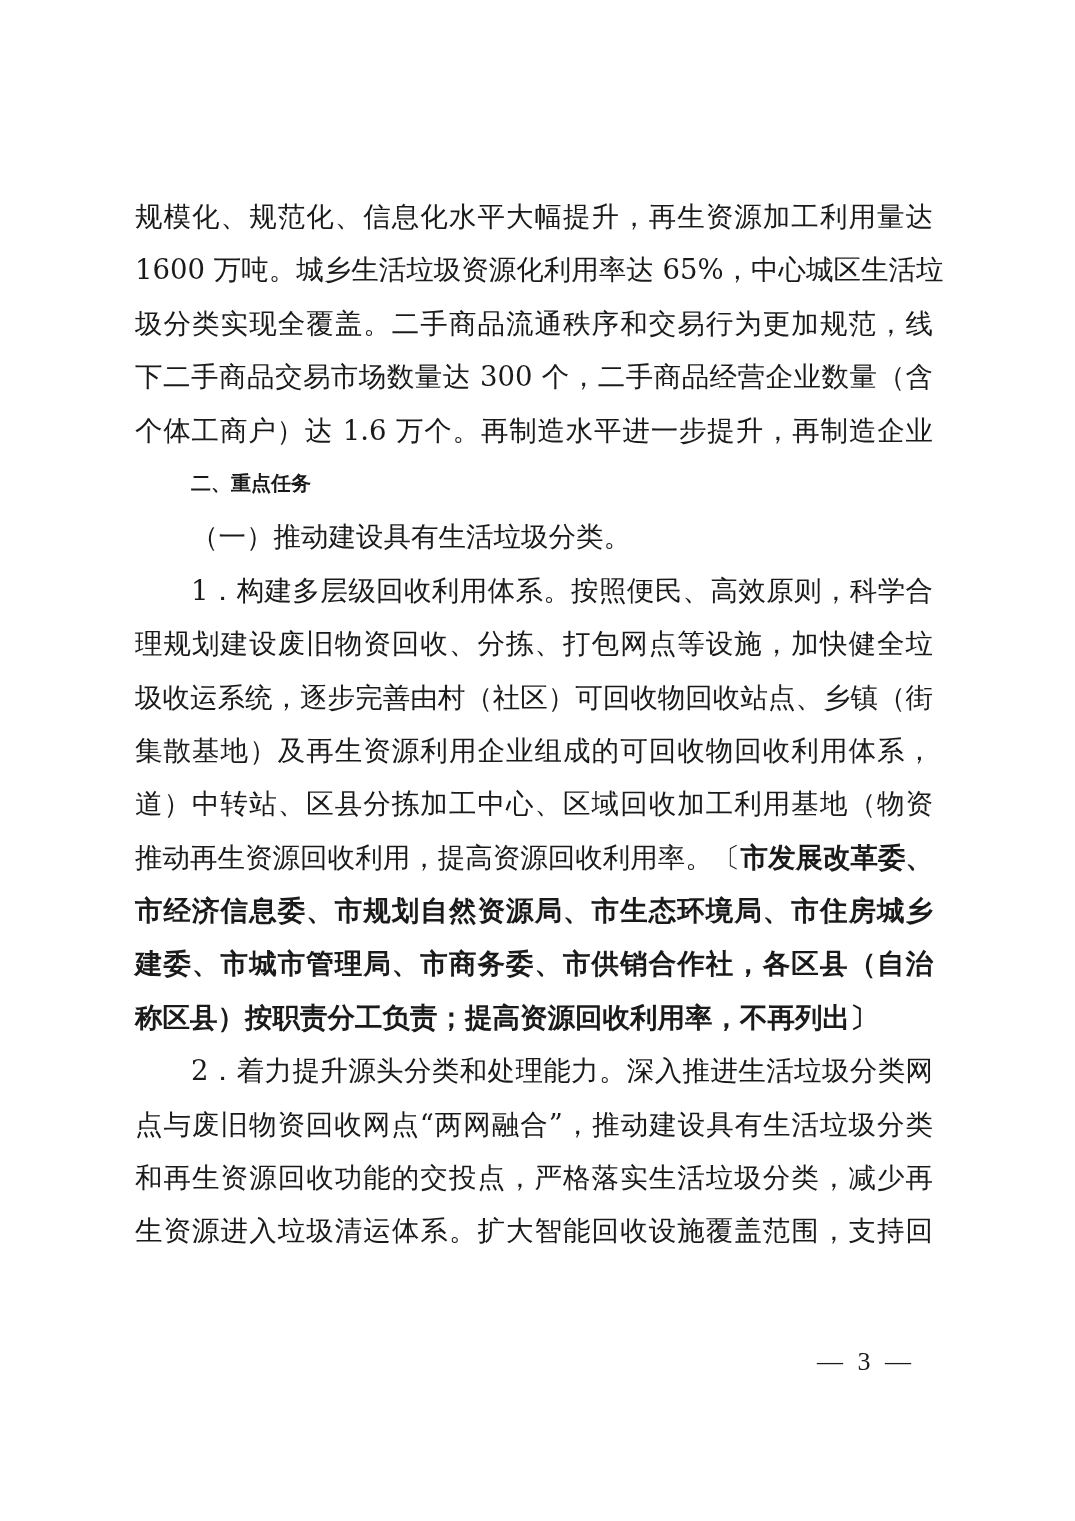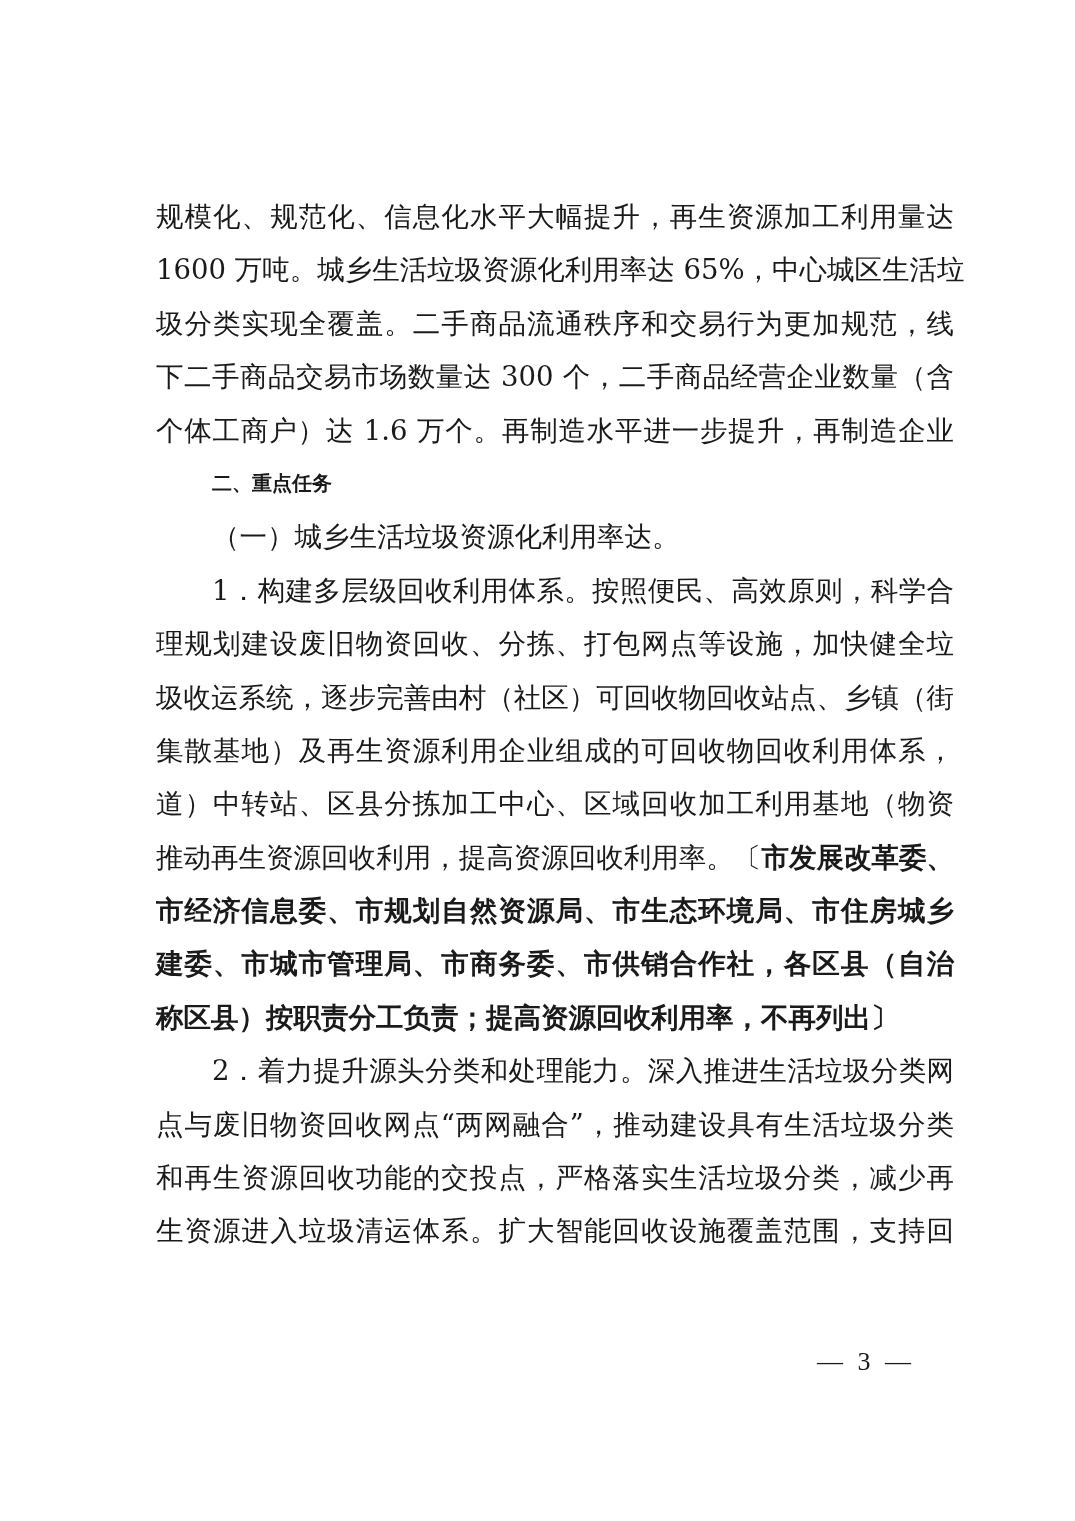--- a/index.html
+++ b/index.html
@@ -1,18 +1,18 @@
 <!DOCTYPE html>
 <html><head>
 <meta charset="utf-8">
 <style>
   html, body { margin:0; padding:0; background:#ffffff; }
   body { width:1075px; height:1521px; position:relative; overflow:hidden;
          font-family: "DejaVu Serif", "Liberation Serif", serif; color:#1a1a1a; }
-  .page { position:absolute; left:156px; top:190px; width:798px; }
+  .page { position:absolute; left:135px; top:190px; width:798px; }
   .line { height:53.4px; line-height:53.4px; font-size:27.5px; white-space:nowrap;
           text-align:justify; text-align-last:justify; letter-spacing:0; overflow:visible; }
   .line.last { text-align-last:left; }
   .line.indent { padding-left:56px; }
   .heading { font-family: Liberation Sans, sans-serif; font-weight:bold; font-size:20px; text-align-last:left; }
   .sub { text-align-last:left; }
   .bold { font-weight:bold; }
   .pagenum { position:absolute; left:817px; top:1342px; font-size:26px; line-height:40px;
              font-family:"Liberation Serif", serif; word-spacing:8px; }
 </style>
@@ -20,21 +20,21 @@
 <body>
 
 <div class="page">
   <div class="line">规模化、规范化、信息化水平大幅提升，再生资源加工利用量达</div>
   <div class="line">1600 万吨。城乡生活垃圾资源化利用率达 65%，中心城区生活垃</div>
   <div class="line">圾分类实现全覆盖。二手商品流通秩序和交易行为更加规范，线</div>
   <div class="line">下二手商品交易市场数量达 300 个，二手商品经营企业数量（含</div>
   <div class="line">个体工商户）达 1.6 万个。再制造水平进一步提升，再制造企业</div>
 
   <div class="line indent heading">二、重点任务</div>
-  <div class="line indent sub">（一）城乡生活垃圾资源化利用率达。</div>
+  <div class="line indent sub">（一）推动建设具有生活垃圾分类。</div>
 
   <div class="line indent">1．构建多层级回收利用体系。按照便民、高效原则，科学合</div>
   <div class="line">理规划建设废旧物资回收、分拣、打包网点等设施，加快健全垃</div>
   <div class="line">圾收运系统，逐步完善由村（社区）可回收物回收站点、乡镇（街</div>
   <div class="line">集散基地）及再生资源利用企业组成的可回收物回收利用体系，</div>
   <div class="line">道）中转站、区县分拣加工中心、区域回收加工利用基地（物资</div>
   <div class="line"><span>推动再生资源回收利用，提高资源回收利用率。〔</span><span class="bold">市发展改革委、</span></div>
   <div class="line bold">市经济信息委、市规划自然资源局、市生态环境局、市住房城乡</div>
   <div class="line bold">建委、市城市管理局、市商务委、市供销合作社，各区县（自治</div>
   <div class="line bold last">称区县）按职责分工负责；提高资源回收利用率，不再列出〕</div>

